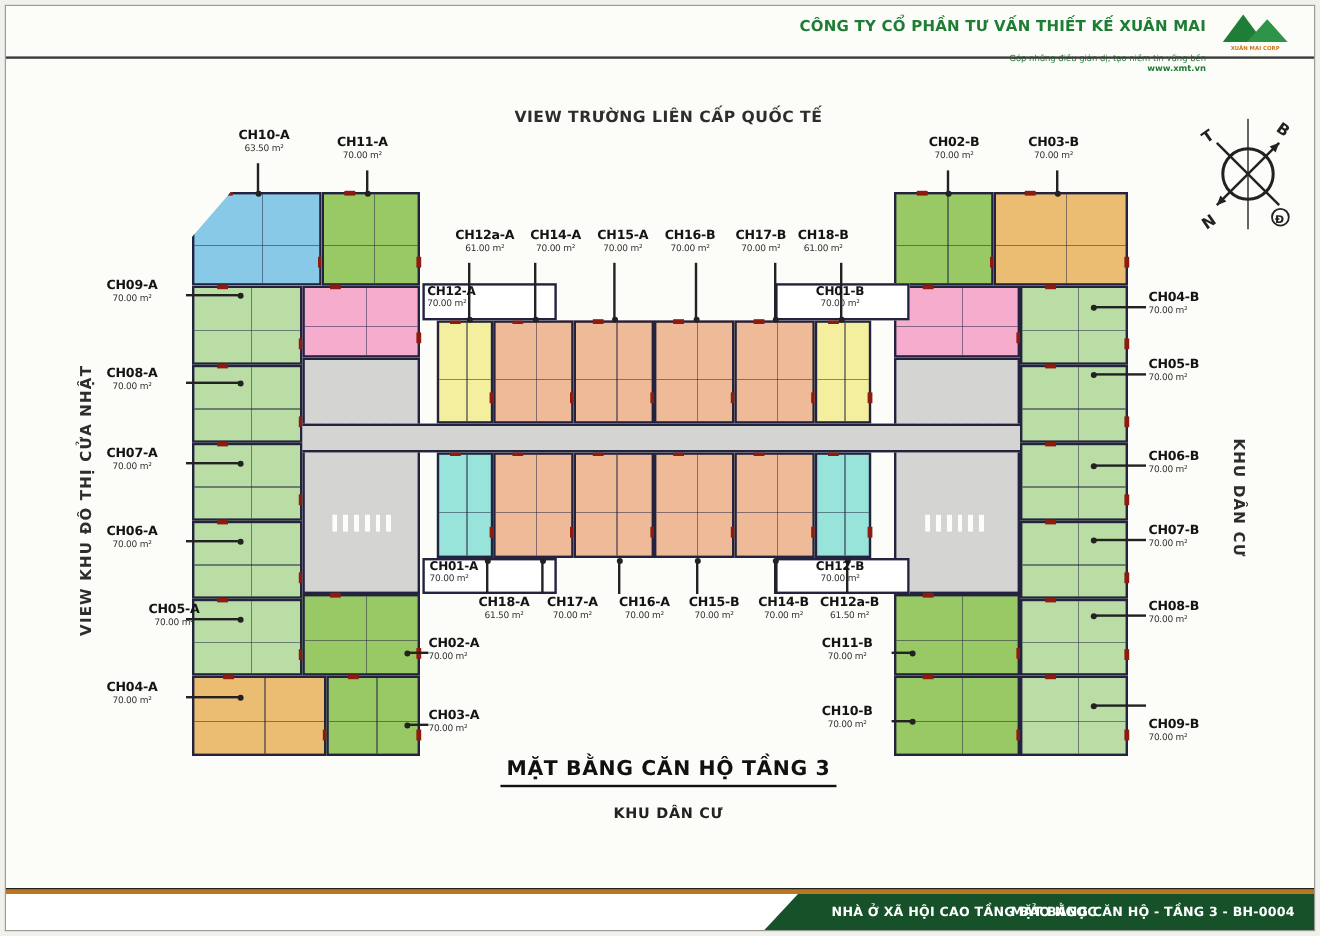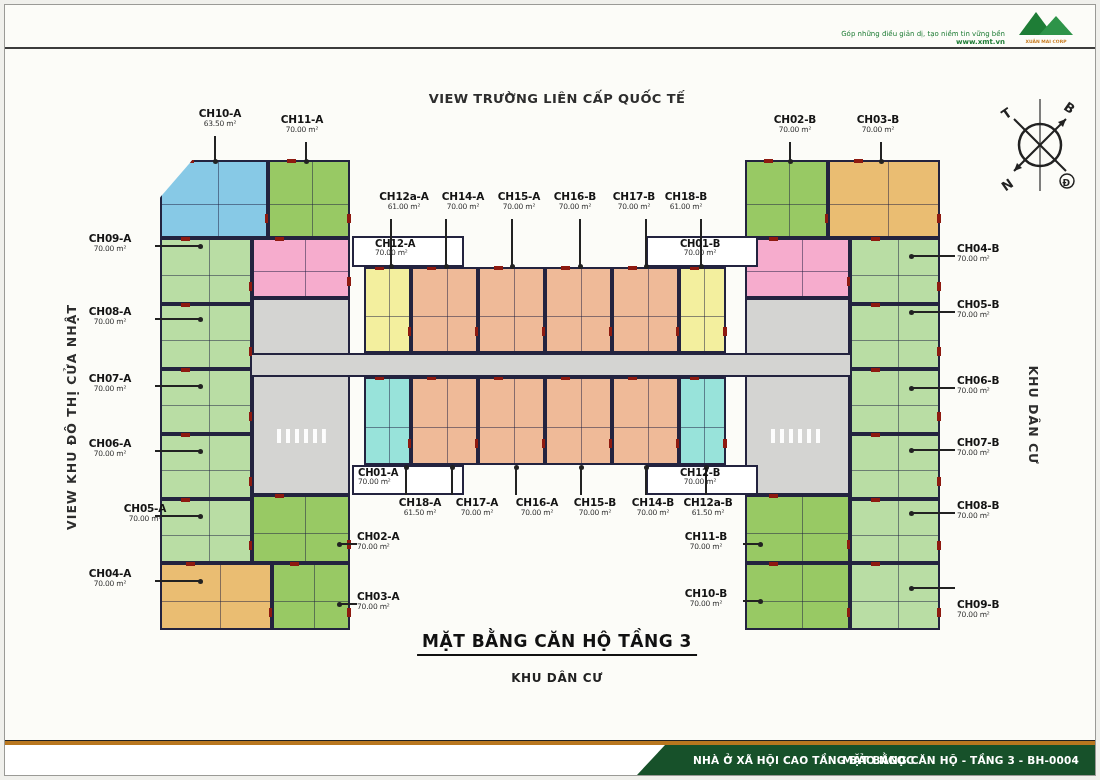--- a/index.html
+++ b/index.html
@@ -79,20 +79,21 @@
     clip-path:polygon(0 0,100% 0,calc(100% - 28px) 100%,0 100%);}
   .footer-project{position:absolute;left:688px;top:9px;color:#fff;font-weight:bold;font-size:10.5px;letter-spacing:.2px;white-space:nowrap;}
   .footer-drawing{position:absolute;right:16px;top:9px;color:#fff;font-weight:bold;font-size:10.5px;letter-spacing:.2px;white-space:nowrap;}
 </style>
 </head>
 <body>
 
 <div class="page">
 
   <div class="header-text">
+    <div class="company">CÔNG TY CỔ PHẦN TƯ VẤN THIẾT KẾ XUÂN MAI</div>
     <div class="tagline">Góp những điều giản dị, tạo niềm tin vững bền</div>
     <div class="website">www.xmt.vn</div>
   </div>
   <div class="logo">
     <span>
       <svg width="56" height="26" viewBox="0 0 56 26">
         <polygon points="1,25 18,2 35,25" fill="#1e7d36"></polygon>
         <polygon points="21,25 38,6 55,25" fill="#2e9449"></polygon>
       </svg>
     </span>
@@ -309,21 +310,21 @@
       <div class="leader" style="left: 906px; top: 507px; width: 44px; height: 2px;">
         <i class="dot-w"></i>
       </div>
       <div class="plan-label align-left" style="left: 952px; top: 570px; width: 86px; margin-top: 24px;">
         <b>CH09-B</b>
         <span>70.00 m²</span>
       </div>
       <div class="leader" style="left: 906px; top: 582px; width: 44px; height: 2px;">
         <i class="dot-w"></i>
       </div>
-      <div class="plan-label align-left boxed" style="left: 370px; top: 233px; width: 100px;">
+      <div class="plan-label align-left boxed" style="left: 351px; top: 233px; width: 100px;">
         <b>CH12-A</b>
         <span>70.00 m²</span>
       </div>
       <div class="plan-label align-right boxed" style="left: 645px; top: 233px; width: 100px;">
         <b>CH01-B</b>
         <span>70.00 m²</span>
       </div>
       <div class="plan-label align-left boxed" style="left: 353px; top: 462px; width: 100px;">
         <b>CH01-A</b>
         <span>70.00 m²</span>

